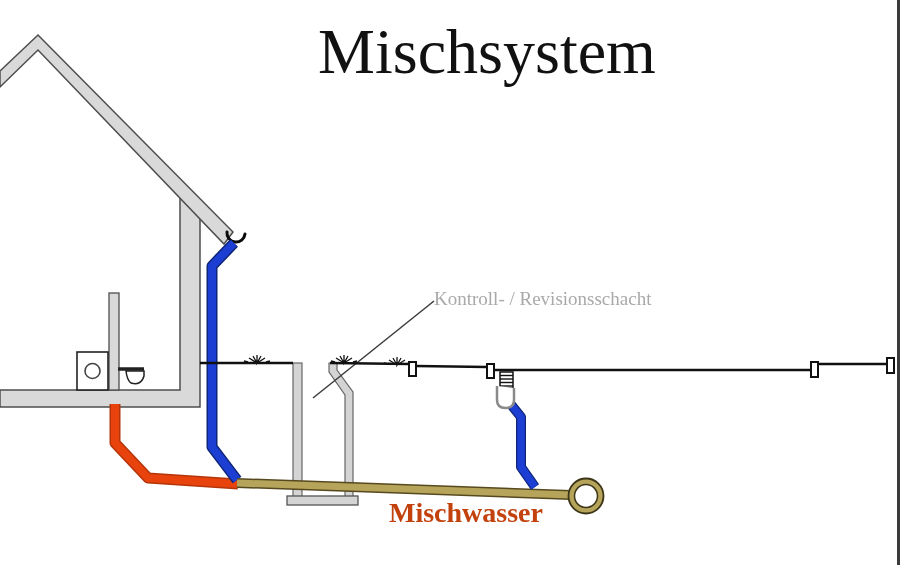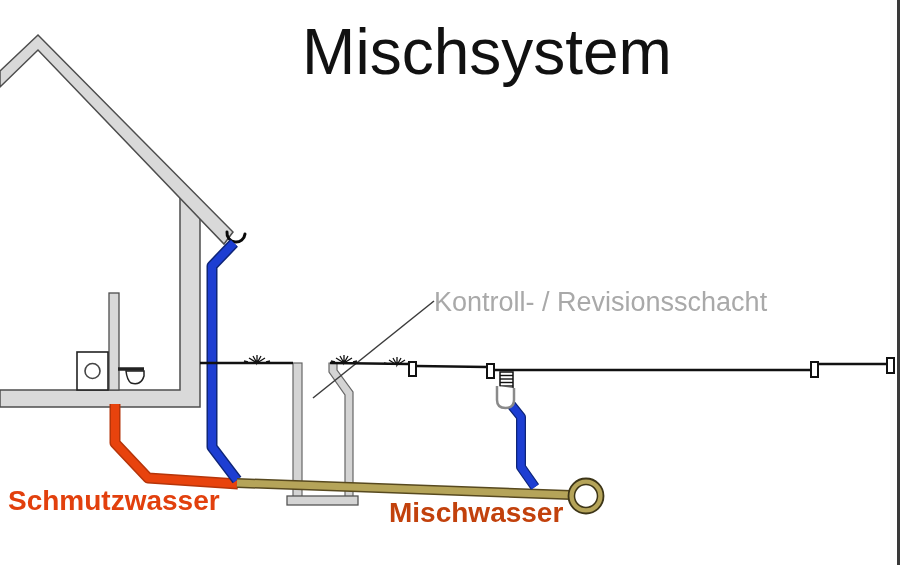--- a/index.html
+++ b/index.html
@@ -1,27 +1,27 @@
 <!DOCTYPE html>
 <html><head>
 <meta charset="utf-8">
 <style>
   html,body{margin:0;padding:0;background:#fff;}
   .stage{
     position:relative;width:900px;height:565px;background:#ffffff;
     overflow:hidden;font-family:"Liberation Sans", sans-serif;
   }
   .stage svg{position:absolute;left:0;top:0;}
-  .lbl{position:absolute;white-space:nowrap;line-height:1;}
+  .lbl{position:absolute;white-space:nowrap;line-height:1;font-family:Liberation Serif, serif;}
   .title{
     left:287px;top:20px;width:400px;text-align:center;
     font-size:64px;letter-spacing:0px;color:#111111;
   }
   .lbl-rain{left:227px;top:264px;font-size:27px;font-weight:bold;color:#2136cc;}
-  .lbl-shaft{left:434px;top:289px;font-size:27px;font-weight:normal;color:#a9a9a9;}
+  .lbl-shaft{left:434px;top:289px;font-size:19px;font-weight:normal;color:#a9a9a9;}
   .lbl-sewage{left:8px;top:487px;font-size:28px;font-weight:bold;color:#e2400d;}
   .lbl-mixed{left:389px;top:499px;font-size:28px;font-weight:bold;color:#c2410c;}
 </style>
 </head>
 <body>
 
 <div class="stage">
 
   <svg width="900" height="565" viewBox="0 0 900 565">
 
@@ -89,16 +89,15 @@
       <path transform="translate(257,363)" d="M-8,-5 L0,0 L-4,-7 M0,-8 L0,0 L4,-7 M8,-5 L0,0 M-9,-1 L-13,-2 M9,-1 L13,-2"></path>
       <path transform="translate(344,363)" d="M-8,-5 L0,0 L-4,-7 M0,-8 L0,0 L4,-7 M8,-5 L0,0 M-9,-1 L-13,-2 M9,-1 L13,-2"></path>
       <path transform="translate(397,365)" d="M-8,-5 L0,0 L-4,-7 M0,-8 L0,0 L4,-7 M8,-5 L0,0 M-9,-1 L-13,-2 M9,-1 L13,-2"></path>
     </g>
 
     <rect x="897" y="0" width="3" height="565" fill="#3a3a3a"></rect>
   </svg>
 
   <div class="lbl title">Mischsystem</div>
   <div class="lbl lbl-shaft">Kontroll- / Revisionsschacht</div>
-  <div class="lbl lbl-sewage">Schmutzwasser</div>
   <div class="lbl lbl-mixed">Mischwasser</div>
 
 </div>
 
 </body></html>

